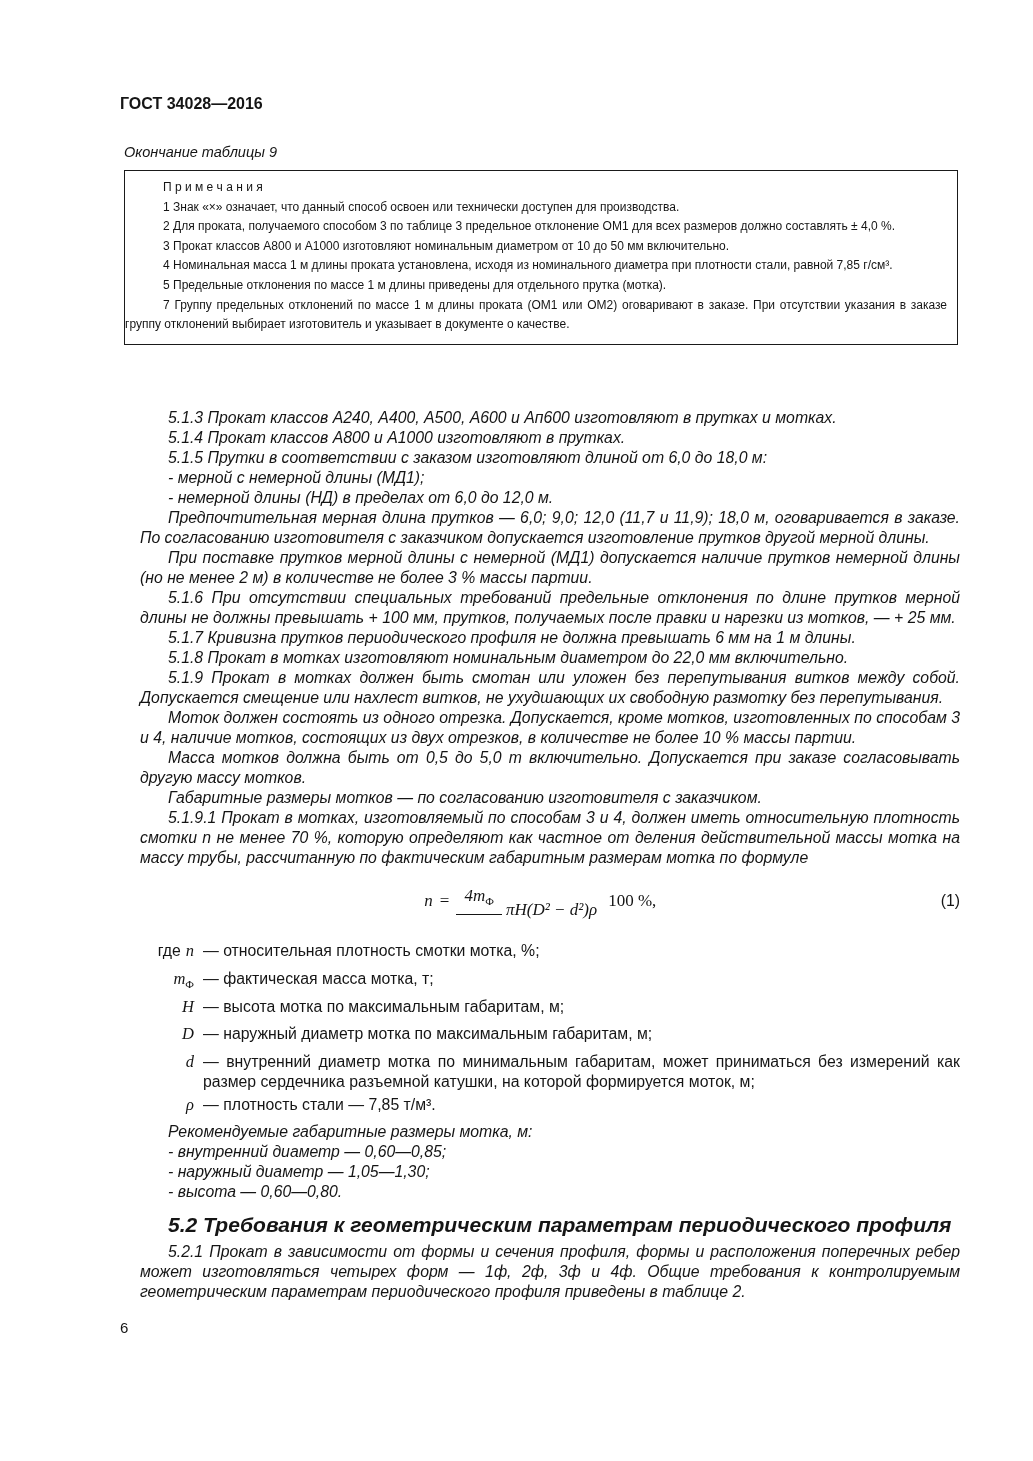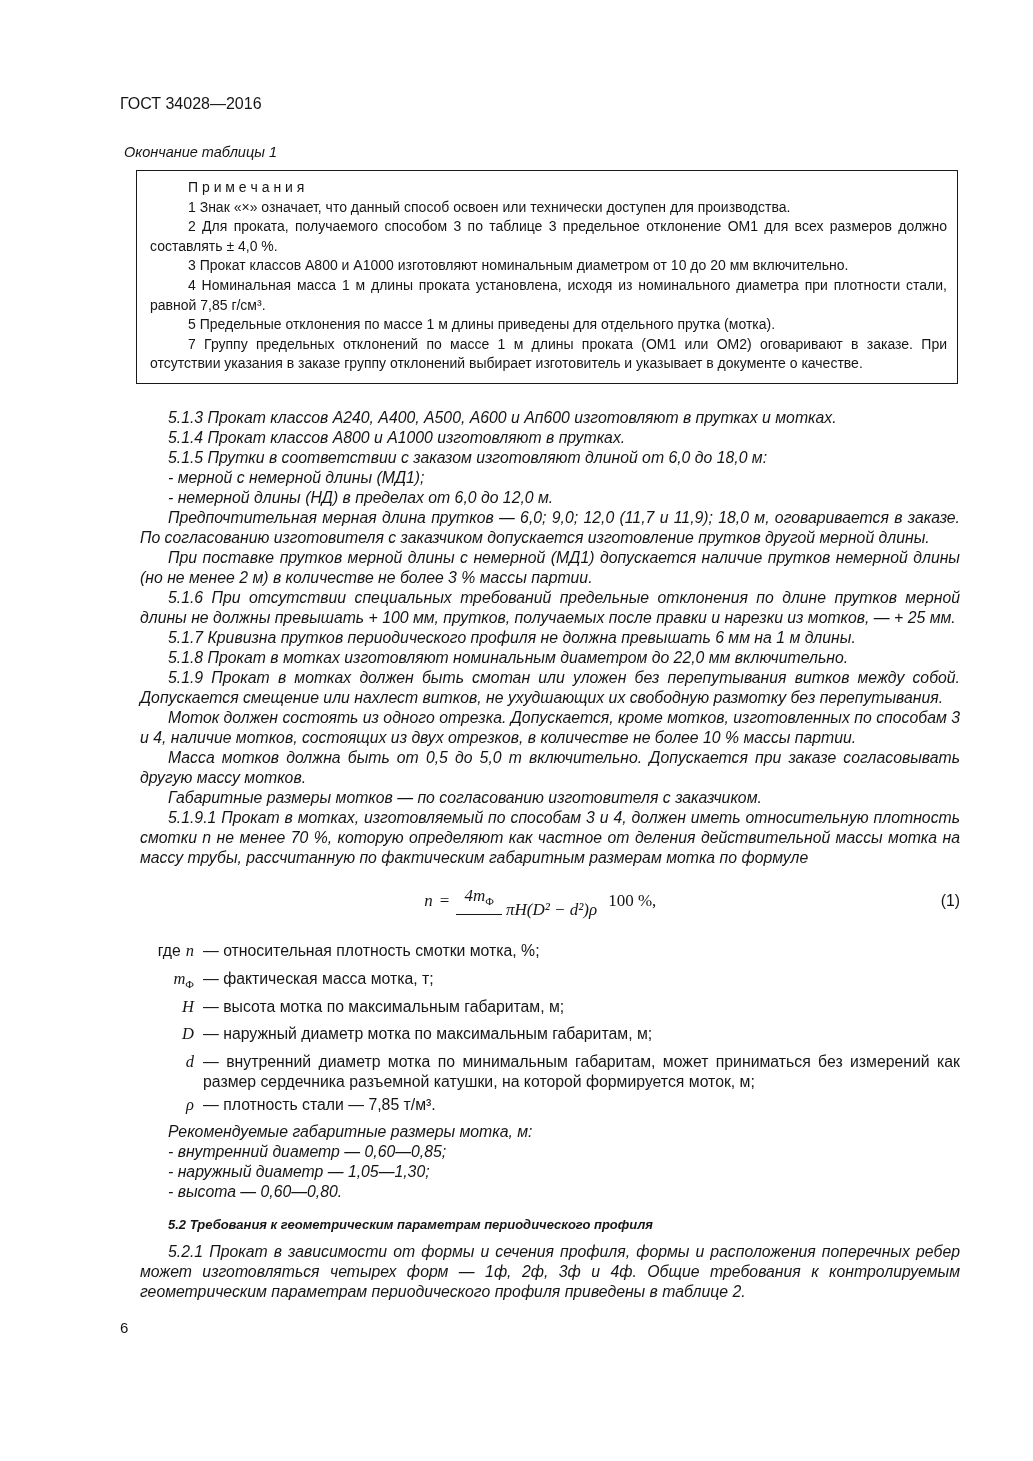--- a/index.html
+++ b/index.html
@@ -7,41 +7,41 @@
   .page {
     width: 1033px; height: 1461px;
     background: #ffffff;
     position: relative;
     font-family: "Liberation Sans", sans-serif;
     color: #151515;
     overflow: hidden;
   }
   .doc-header {
     position: absolute; left: 120px; top: 95px;
-    font-size: 16px; font-weight: normal;
+    font-size: 16px; font-weight: bold;
   }
   .table-caption {
     position: absolute; left: 124px; top: 144px;
     font-size: 14.5px; font-style: italic;
   }
   .notes-box {
-    position: absolute; left: 136px; right: 75px; top: 170px;
+    position: absolute; left: 124px; right: 75px; top: 170px;
     border: 1px solid #1a1a1a;
-    padding: 7px 10px 9px 13px;
-    font-size: 14px; line-height: 19.6px;
+    padding: 7px 10px 9px 0;
+    font-size: 12px; line-height: 19.6px;
   }
   .notes-title { text-indent: 38px; }
   .note-item { text-indent: 38px; text-align: justify; }
   .body-flow {
     position: absolute; left: 140px; right: 73px; top: 408px;
     font-size: 15.8px; line-height: 20px;
     text-align: justify;
   }
   .para { text-indent: 28px; font-style: italic; }
-  .section-heading { font-weight: bold; margin: 13px 0 7px 0; font-size: 13px; }
+  .section-heading { font-weight: bold; margin: 13px 0 7px 0; font-size: 21px; }
   .formula-row {
     display: flex; align-items: center;
     margin: 13px 0 11px 0;
     text-align: left;
   }
   .formula-center {
     flex: 1;
     display: flex; justify-content: center; align-items: center;
     gap: 7px;
     font-family: "Liberation Serif", serif;
@@ -70,27 +70,27 @@
     font-size: 15px;
   }
 </style>
 </head>
 <body>
 
 <div class="page">
 
   <div class="doc-header">ГОСТ 34028—2016</div>
 
-  <div class="table-caption">Окончание таблицы 1</div>
+  <div class="table-caption">Окончание таблицы 9</div>
 
   <div class="notes-box">
     <div class="notes-title">П р и м е ч а н и я</div>
     <p class="note-item">1 Знак «×» означает, что данный способ освоен или технически доступен для производства.</p>
     <p class="note-item">2 Для проката, получаемого способом 3 по таблице 3 предельное отклонение ОМ1 для всех размеров должно составлять ± 4,0 %.</p>
-    <p class="note-item">3 Прокат классов А800 и А1000 изготовляют номинальным диаметром от 10 до 20 мм включительно.</p>
+    <p class="note-item">3 Прокат классов А800 и А1000 изготовляют номинальным диаметром от 10 до 50 мм включительно.</p>
     <p class="note-item">4 Номинальная масса 1 м длины проката установлена, исходя из номинального диаметра при плотности стали, равной 7,85 г/см³.</p>
     <p class="note-item">5 Предельные отклонения по массе 1 м длины приведены для отдельного прутка (мотка).</p>
     <p class="note-item">7 Группу предельных отклонений по массе 1 м длины проката (ОМ1 или ОМ2) оговаривают в заказе. При отсутствии указания в заказе группу отклонений выбирает изготовитель и указывает в документе о качестве.</p>
   </div>
 
   <div class="body-flow">
     <p class="para">5.1.3 Прокат классов А240, А400, А500, А600 и Ап600 изготовляют в прутках и мотках.</p>
     <p class="para">5.1.4 Прокат классов А800 и А1000 изготовляют в прутках.</p>
     <p class="para">5.1.5 Прутки в соответствии с заказом изготовляют длиной от 6,0 до 18,0 м:</p>
     <p class="para">- мерной с немерной длины (МД1);</p>

